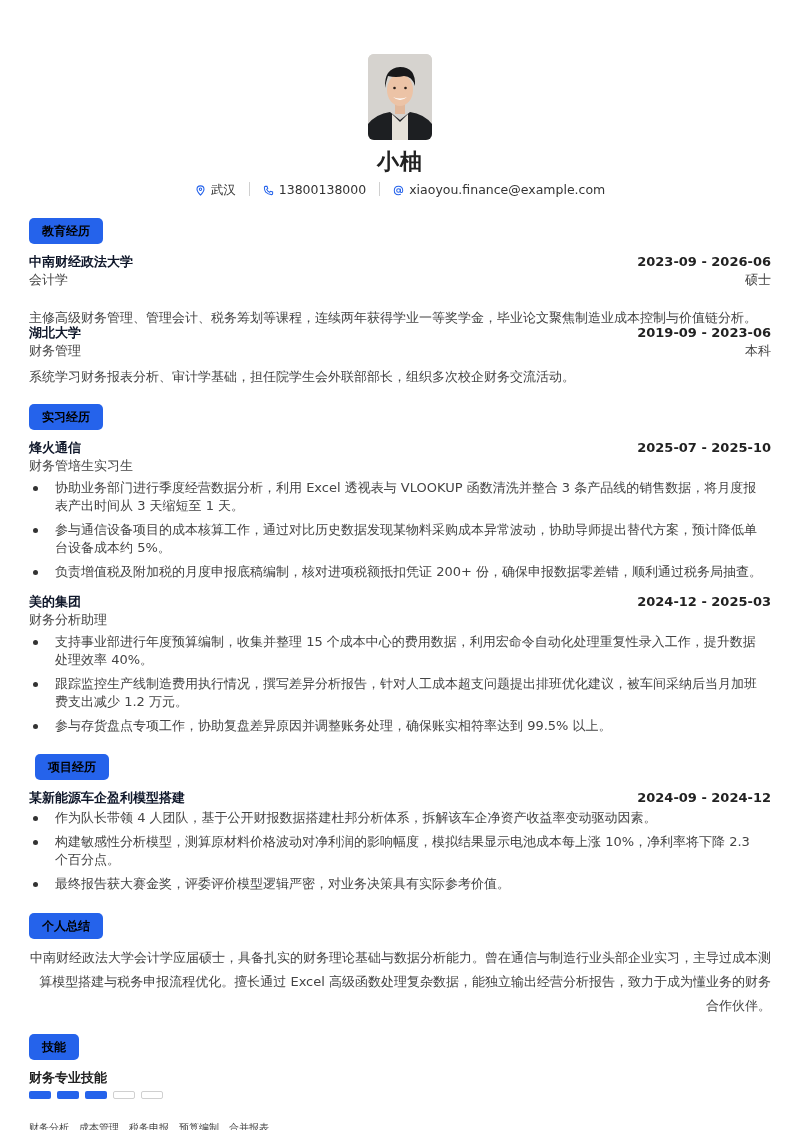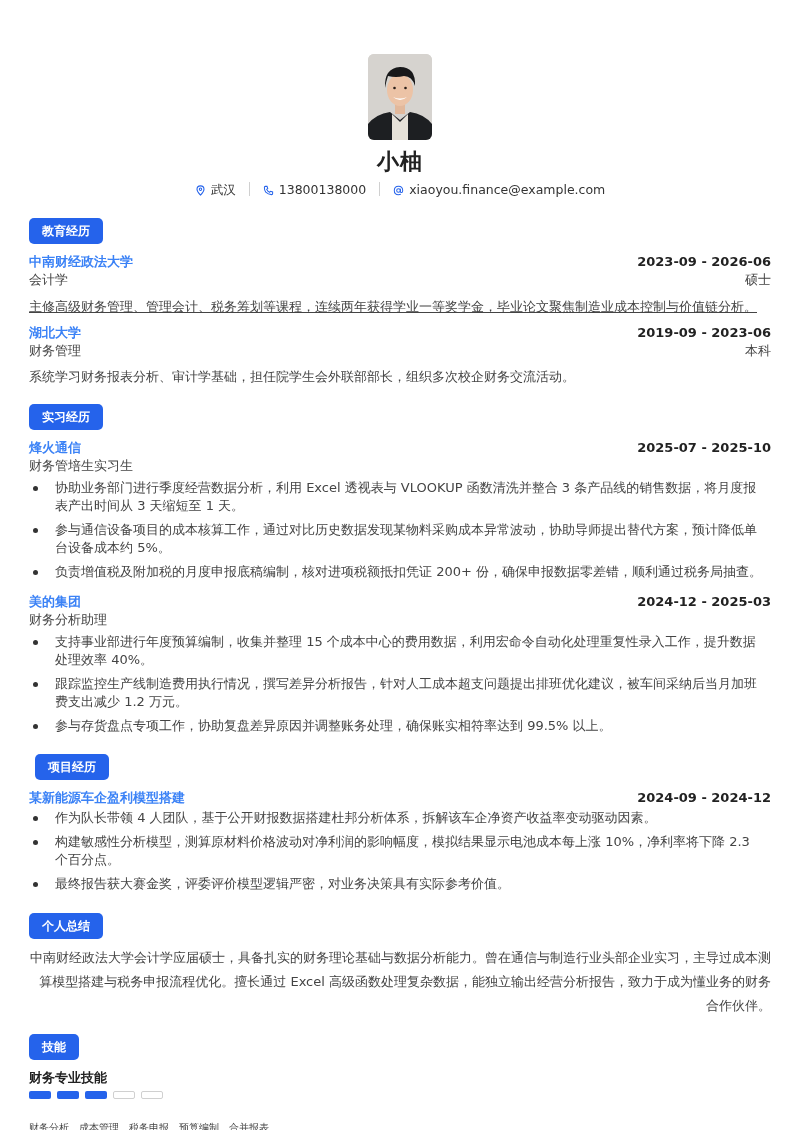--- a/index.html
+++ b/index.html
@@ -27,27 +27,27 @@
   .contacts {
     display: flex; justify-content: center; align-items: flex-start; margin-top: 6px;
     font-size: 12.5px; color: #333; line-height: 16px;
   }
   .contact-item { display: flex; align-items: center; gap: 5px; }
   .contact-item svg { width: 11px; height: 11px; }
   .sep { width: 1px; height: 14px; background: #d0d0d0; margin: 0 13px; }
 
   
   .section-badge {
-    display: inline-block; background: #2563eb; color: #ffffff; font-weight: bold;
+    display: inline-block; background: #2563eb; color: #000000; font-weight: bold;
     font-size: 12px; padding: 0 13px; height: 26px; line-height: 26px; border-radius: 5px;
   }
   .abs { position: absolute; left: 29px; right: 29px; }
 
   .row { display: flex; justify-content: space-between; align-items: baseline; }
-  .title { font-weight: bold; font-size: 13px; color: #3b82f6; line-height: 18px; }
+  .title { font-weight: bold; font-size: 13px; color: #0f172a; line-height: 18px; }
   .date { font-weight: bold; font-size: 13px; color: #222; line-height: 18px; }
   .sub { font-size: 13px; color: #444; line-height: 18px; }
   .desc { font-size: 13px; color: #444; line-height: 18px; }
 
   ul.bullets { list-style: none; margin-top: 4px; }
   ul.bullets li {
     position: relative; padding-left: 26px; font-size: 13px; color: #444;
     line-height: 18px; margin-bottom: 6px; padding-right: 6px;
   }
   ul.bullets li::before {
@@ -115,21 +115,21 @@
 
   <div class="abs" style="top:253px;">
     <div class="row">
       <span class="title">中南财经政法大学</span>
       <span class="date">2023-09 - 2026-06</span>
     </div>
     <div class="row">
       <span class="sub">会计学</span>
       <span class="sub">硕士</span>
     </div>
-    <div class="desc" style="margin-top:9px;text-decoration:underline;">主修高级财务管理、管理会计、税务筹划等课程，连续两年获得学业一等奖学金，毕业论文聚焦制造业成本控制与价值链分析。</div>
+    <div class="desc" style="margin-top:20px;">主修高级财务管理、管理会计、税务筹划等课程，连续两年获得学业一等奖学金，毕业论文聚焦制造业成本控制与价值链分析。</div>
   </div>
 
   <div class="abs" style="top:324px;">
     <div class="row">
       <span class="title">湖北大学</span>
       <span class="date">2019-09 - 2023-06</span>
     </div>
     <div class="row">
       <span class="sub">财务管理</span>
       <span class="sub">本科</span>

